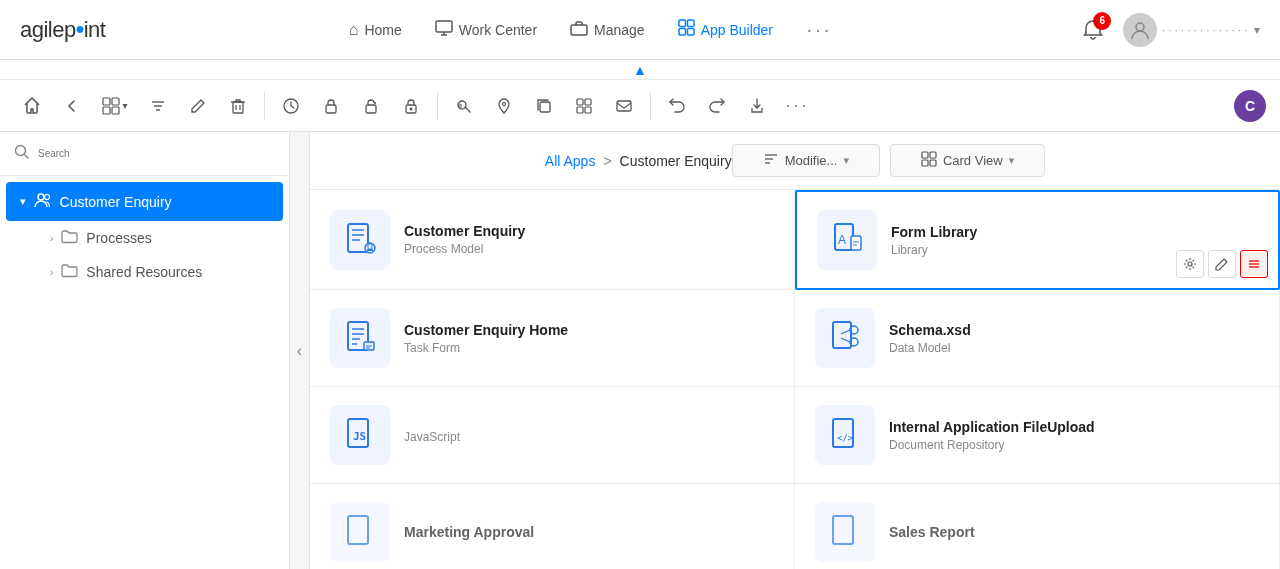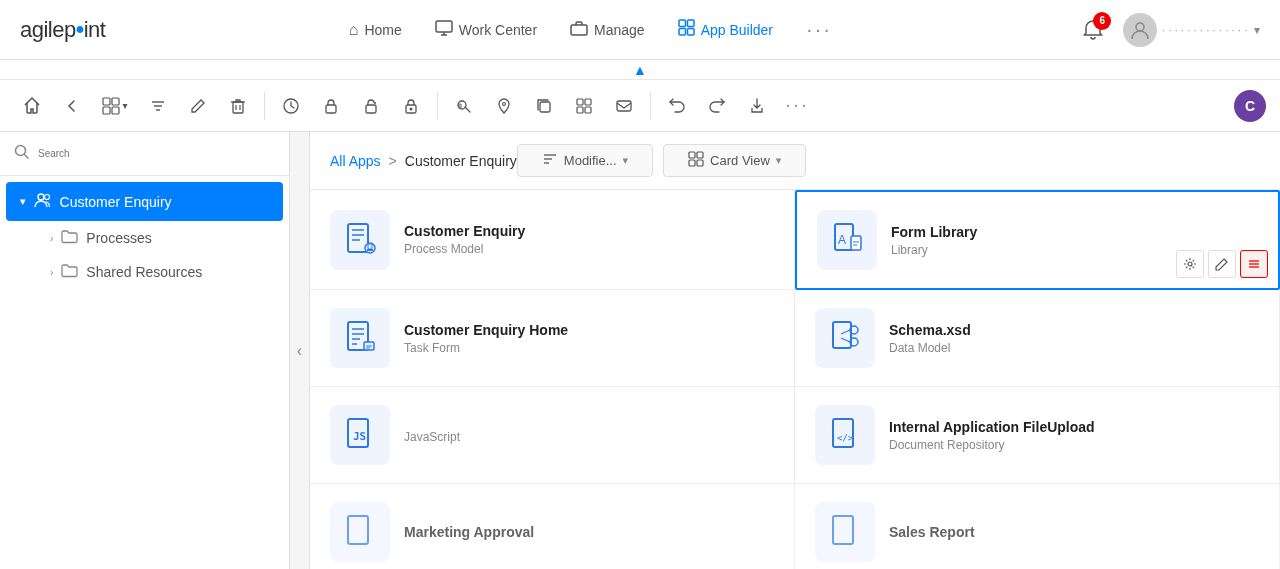--- a/index.html
+++ b/index.html
@@ -74,30 +74,30 @@
     
     .collapse-panel {
       width: 20px; display: flex; align-items: center; justify-content: center;
       background: #f5f5f5; border-right: 1px solid #e0e0e0; cursor: pointer;
     }
     .collapse-panel-btn { background: none; border: none; cursor: pointer; color: #888; font-size: 16px; }
 
     
     .main-panel { flex: 1; overflow: hidden; display: flex; flex-direction: column; }
     .breadcrumb-bar {
-      display: flex; align-items: center; justify-content: flex-start;
+      display: flex; align-items: center; justify-content: center;
       padding: 12px 20px; border-bottom: 1px solid #e8e8e8;
     }
     .breadcrumb { display: flex; align-items: center; gap: 8px; font-size: 14px; }
     .breadcrumb-link { color: #0080ff; cursor: pointer; }
     .breadcrumb-sep { color: #888; }
     .breadcrumb-current { color: #333; font-weight: 500; }
     .view-controls { display: flex; align-items: center; gap: 10px; }
     .view-btn {
-      display: flex; align-items: center; gap: 6px; padding: 6px 24px;
+      display: flex; align-items: center; gap: 6px; padding: 6px 30px;
       border: 1px solid #ddd; border-radius: 4px; background: #f9f9f9; cursor: pointer;
       font-size: 13px; color: #555;
     }
 
     
     .cards-grid { display: grid; grid-template-columns: 1fr 1fr; gap: 0; overflow-y: auto; flex: 1; }
     .card {
       display: flex; align-items: center; gap: 14px;
       padding: 18px 20px; border-bottom: 1px solid #ececec; border-right: 1px solid #ececec;
       cursor: pointer; position: relative; background: #fff;

